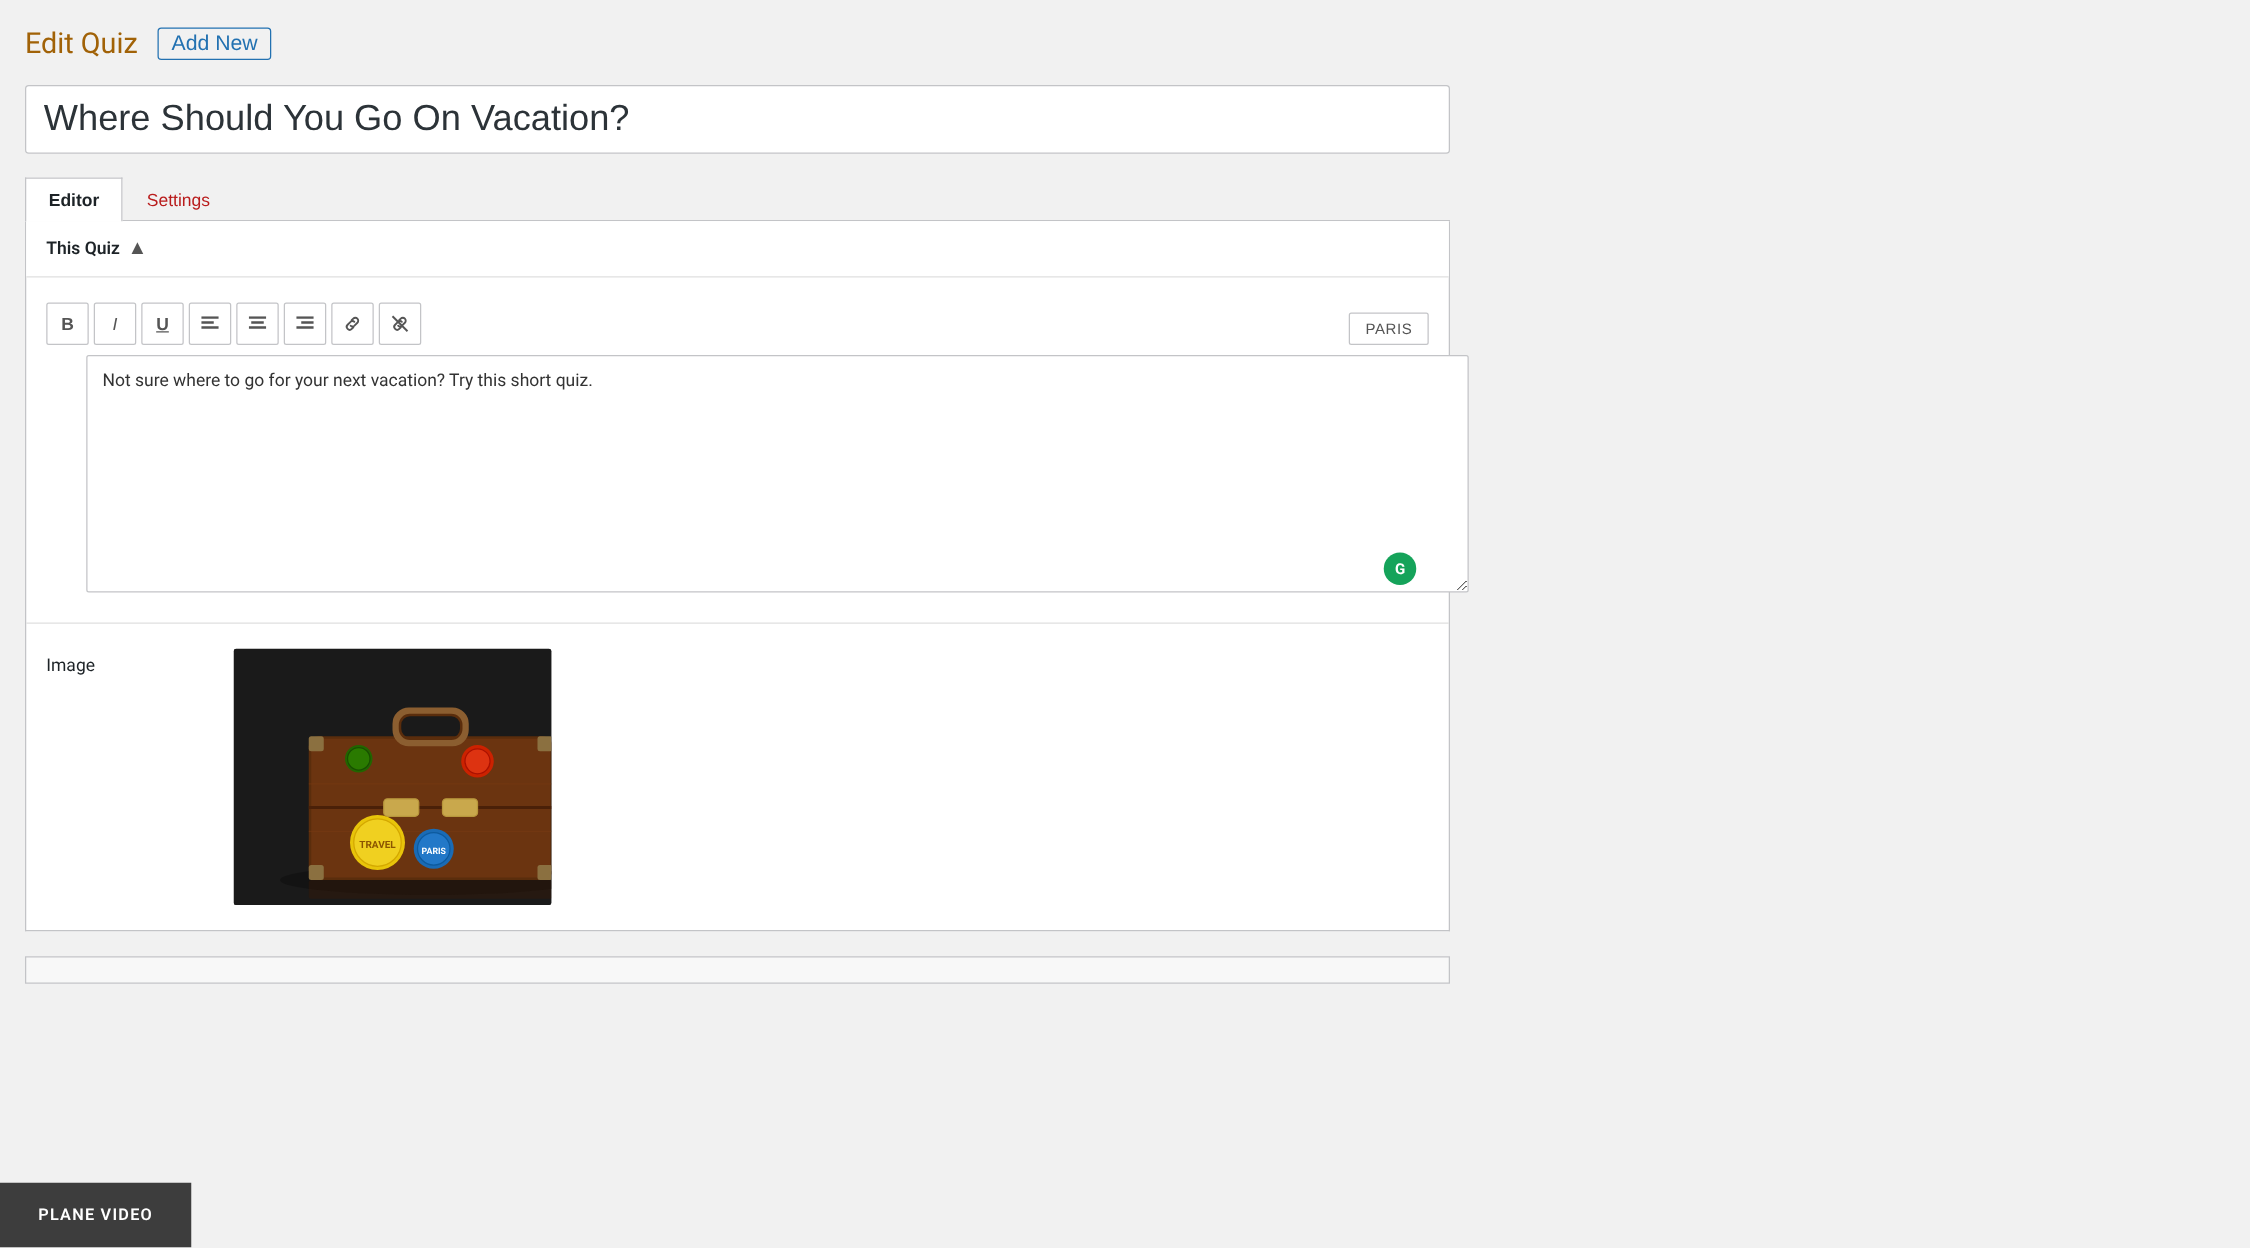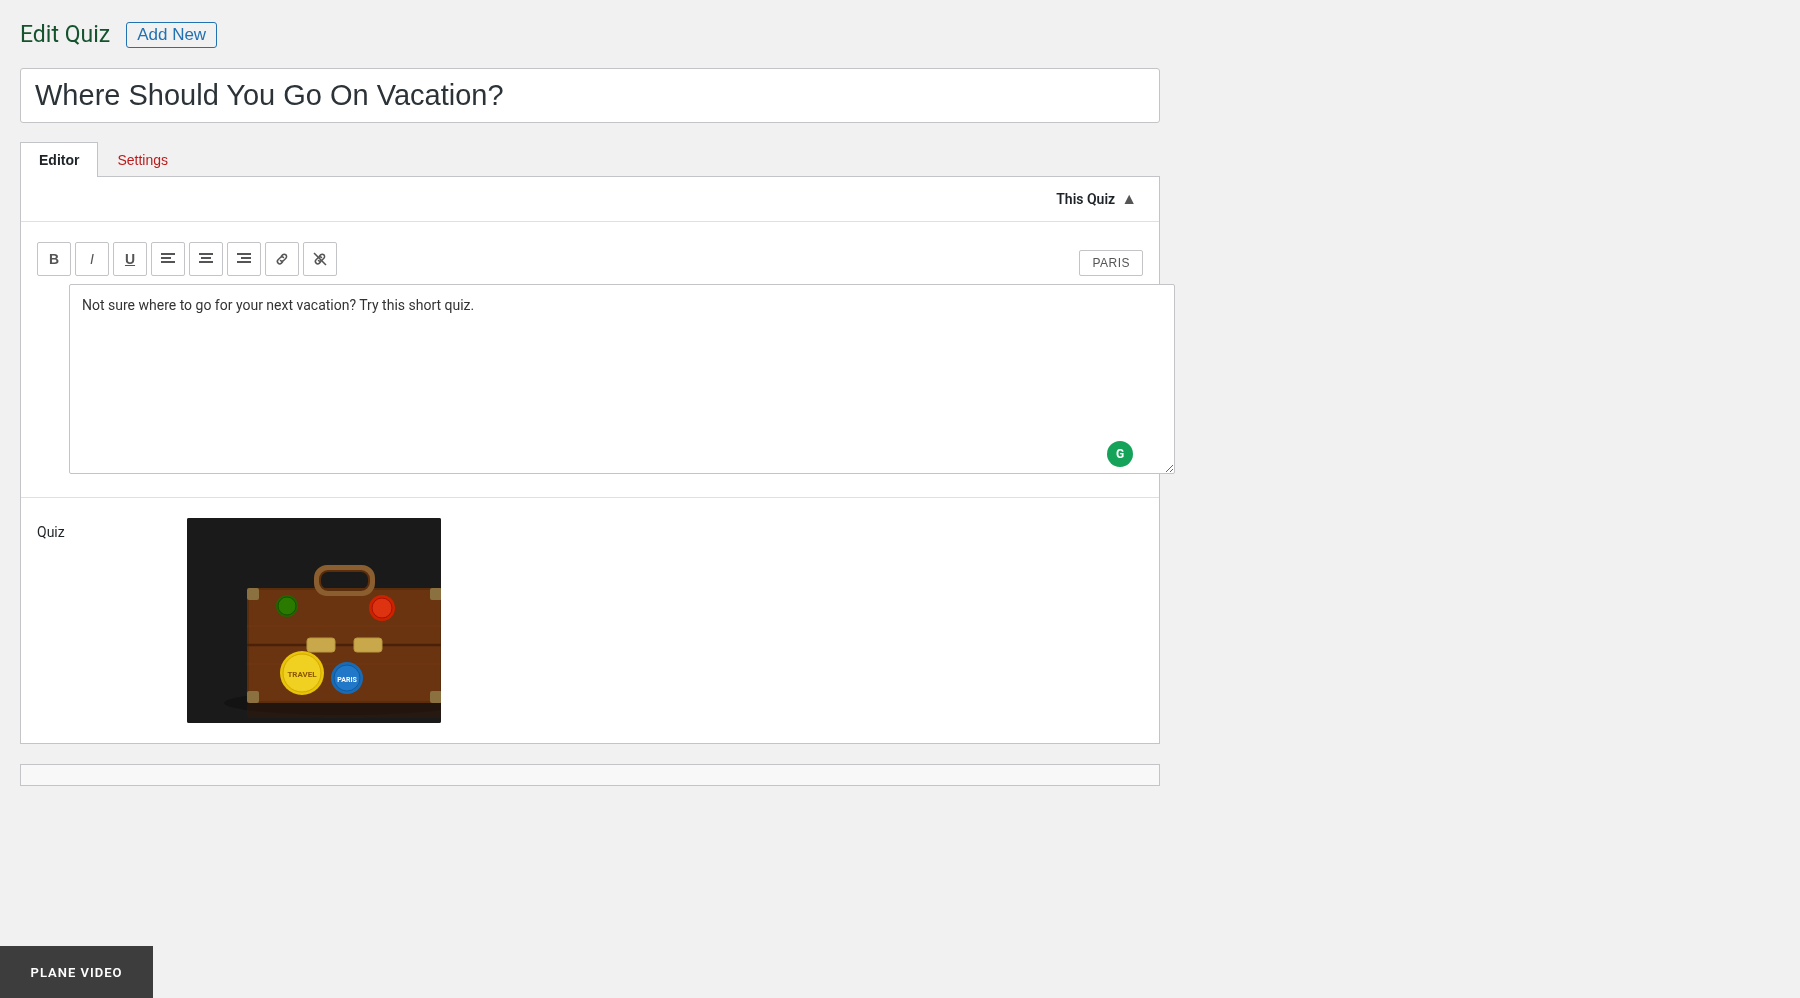--- a/index.html
+++ b/index.html
@@ -26,21 +26,21 @@
     .page-header {
       display: flex;
       align-items: center;
       gap: 16px;
       margin-bottom: 18px;
     }
 
     .page-title {
       font-size: 23px;
       font-weight: 400;
-      color: #14532d;
+      color: #a16207;
       line-height: 1.3;
     }
 
     .add-new-btn {
       display: inline-block;
       padding: 2px 10px;
       border: 1px solid #2271b1;
       border-radius: 3px;
       background: transparent;
       color: #2271b1;
@@ -95,21 +95,21 @@
       width: 1140px;
       background: #fff;
       border: 1px solid #c3c4c7;
       border-top: none;
       margin-bottom: 20px;
     }
 
     
     .section-header {
       display: flex;
-      justify-content: flex-end;
+      justify-content: flex-start;
       align-items: center;
       padding: 12px 16px;
       border-bottom: 1px solid #e0e0e0;
       background: #fff;
     }
 
     .section-title {
       font-size: 14px;
       font-weight: 600;
       color: #1d2327;
@@ -347,21 +347,21 @@
         </div>
 
         <div class="editor-area-wrapper">
           <textarea class="description-textarea" style="">Not sure where to go for your next vacation? Try this short quiz.</textarea>
           <div class="grammarly-icon">G</div>
         </div>
       </div>
     </div>
 
     <div class="image-row">
-      <div class="field-label">Quiz</div>
+      <div class="field-label">Image</div>
       <div class="field-content">
         <div class="image-placeholder">
           
           <svg width="315" height="205" viewBox="0 0 315 205" xmlns="http://www.w3.org/2000/svg">
 
             <rect width="315" height="205" fill="#1a1a1a"></rect>
 
             <ellipse cx="157" cy="185" rx="120" ry="12" fill="#111" opacity="0.8"></ellipse>
 
             <rect x="60" y="70" width="195" height="115" rx="8" fill="#5a2d0c"></rect>

